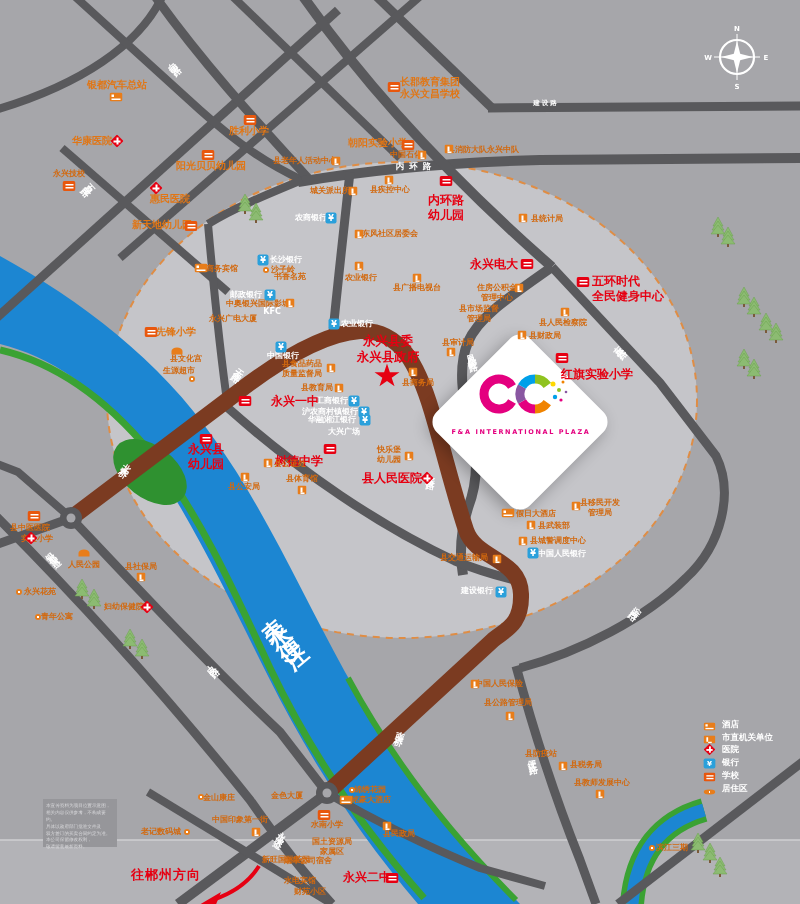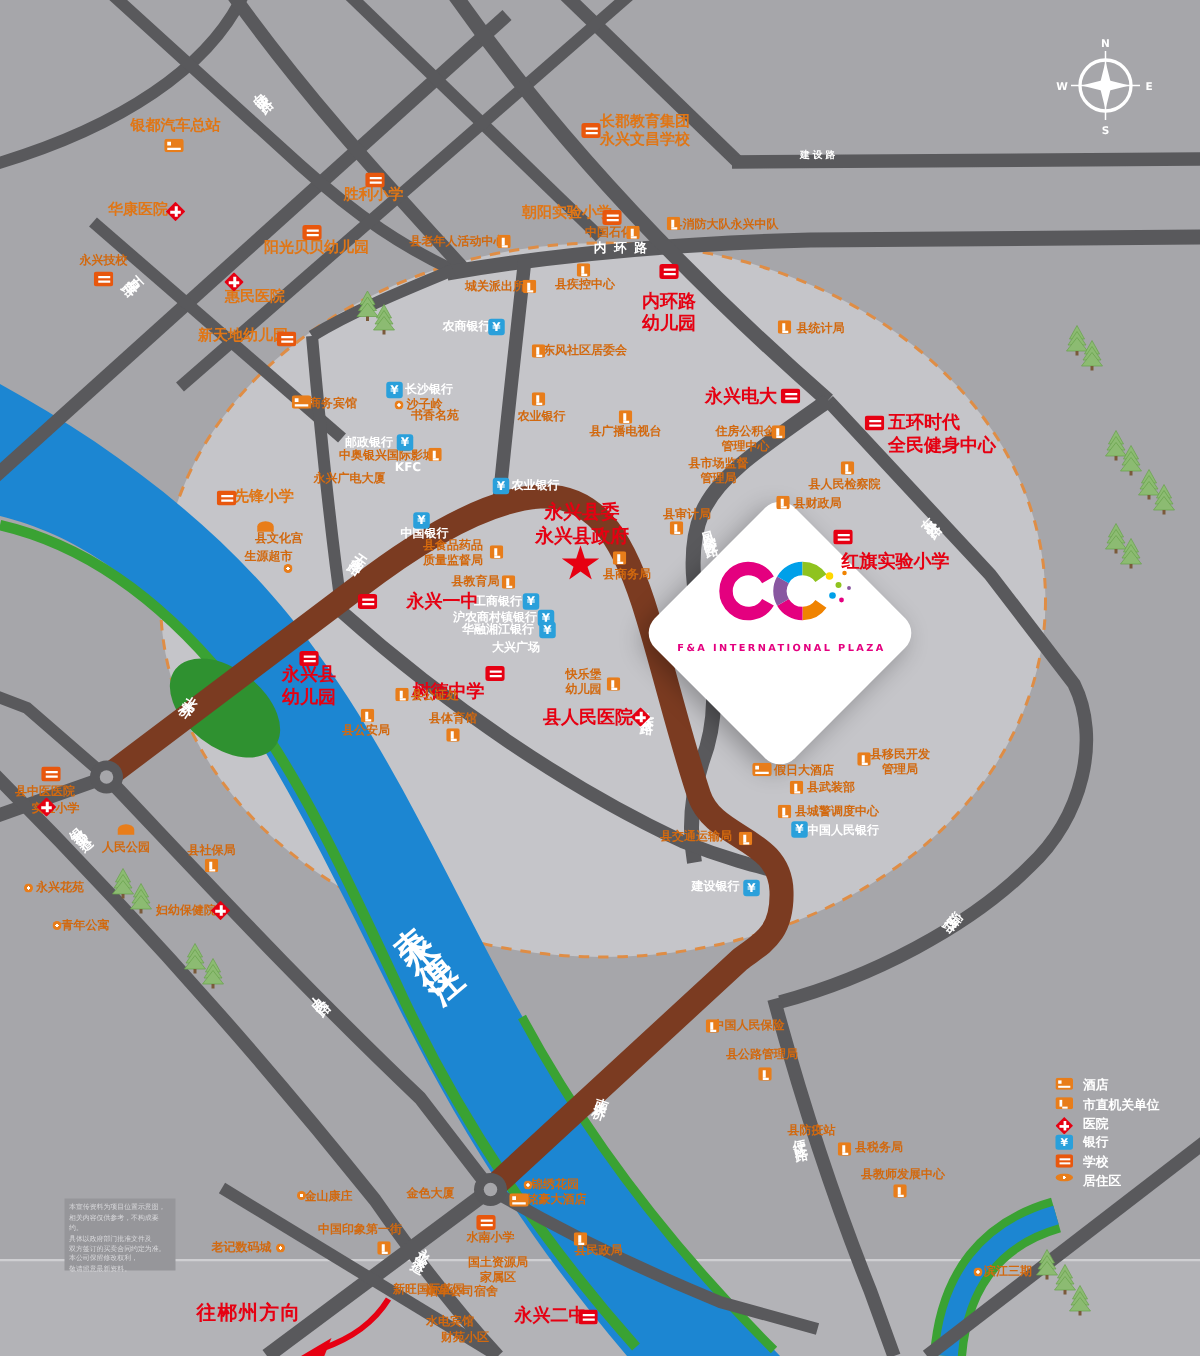--- a/index.html
+++ b/index.html
@@ -55,21 +55,21 @@
   #plaza-brand{display:flex;align-items:center;justify-content:center;margin-top:2px;}
   #plaza-prefix{writing-mode:vertical-rl;font-size:7px;color:#e60012;font-weight:bold;
       letter-spacing:1px;margin-right:3px;}
   #plaza-name{font-size:17px;font-weight:bold;color:#e4007f;letter-spacing:1px;}
   #plaza-en{font-size:6.5px;font-weight:bold;color:#e4007f;letter-spacing:1.6px;margin-top:2px;}
   
   #district{position:absolute;left:416px;top:524px;transform:translate(-50%,-50%);
       text-align:center;color:#e8820e;font-weight:bold;font-size:21px;line-height:1.25;letter-spacing:2px;}
   
   #legend{position:absolute;left:703px;top:718px;}
-  .legend-row{display:flex;align-items:flex-start;height:12.8px;}
+  .legend-row{display:flex;align-items:flex-end;height:12.8px;}
   .legend-row .ic{position:static;transform:scale(.9);margin-right:6px;flex:0 0 13px;}
   .legend-label{font-size:8.5px;color:#fff;font-weight:bold;white-space:nowrap;}
   
   #disclaimer{position:absolute;left:43px;top:799px;width:74px;height:48px;
       background:#96969a;padding:4px 3px;color:#d9d9dc;font-size:4.6px;line-height:1.5;}
   
   #direction{position:absolute;left:131px;top:866px;color:#e60012;
       font-size:13px;font-weight:bold;letter-spacing:1px;}
   #direction-arrow{position:absolute;left:195px;top:862px;}
 </style>

